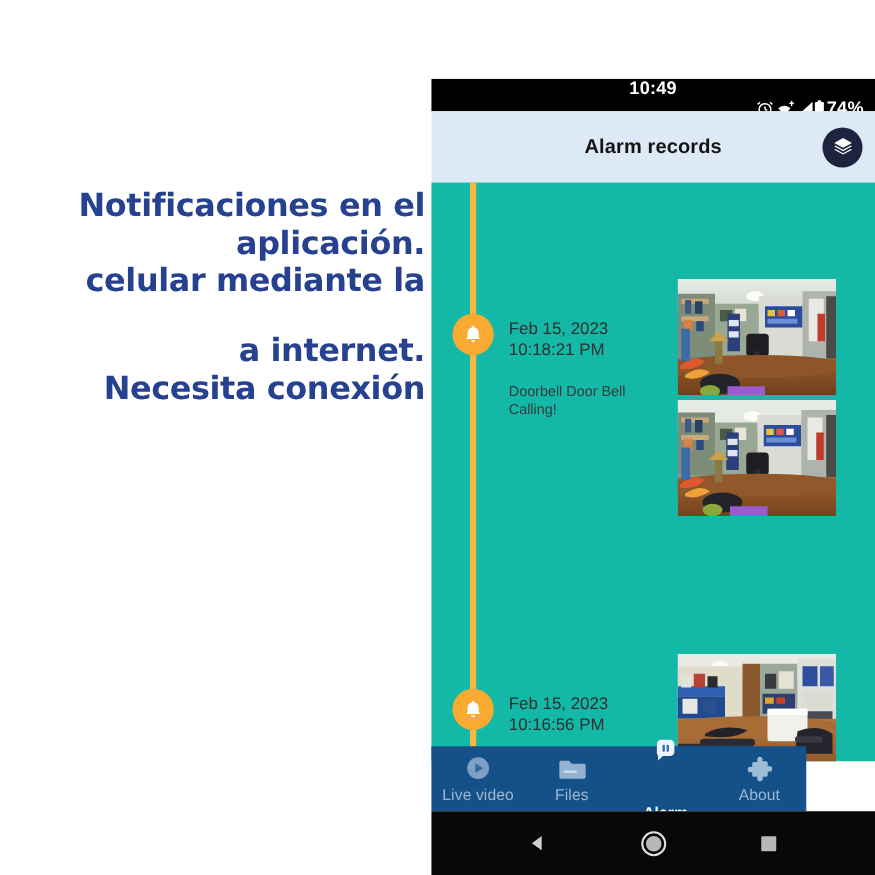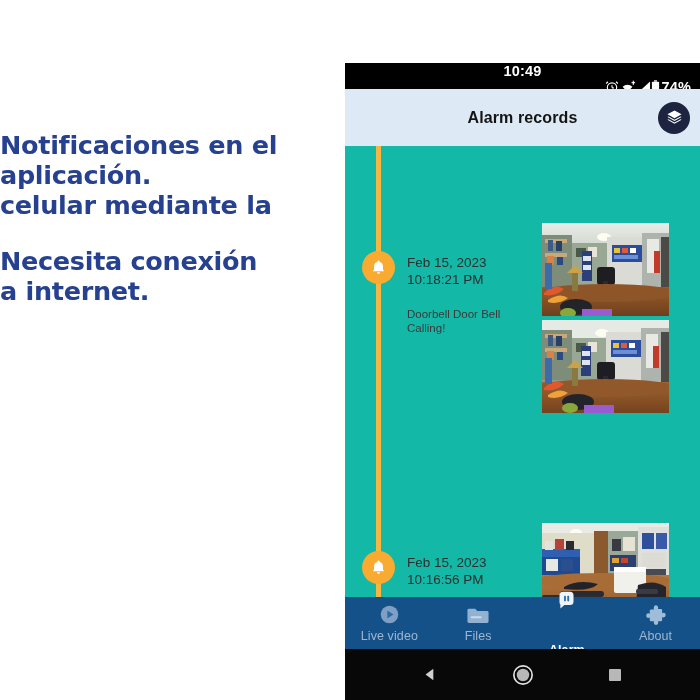--- a/index.html
+++ b/index.html
@@ -7,22 +7,23 @@
     width:700px;height:700px;
     background:#ffffff;
     font-family:"Liberation Sans",sans-serif;
     overflow:hidden;
     position:relative;
   }
 
   
   #annotation{
     position:absolute;
-    left:0px; top:130px;
+    left:0px; top:150px;
     width:340px;
+    text-align:right;
   }
   .anno-line{
     font-family:"DejaVu Sans",sans-serif;
     font-weight:bold;
     font-size:25.5px;
     line-height:30px;
     letter-spacing:-0.3px;
     color:#26418f;
     white-space:pre;
   }
@@ -152,21 +153,21 @@
     overflow:hidden;
     position:relative;
     cursor:pointer;
   }
   .thumb svg{display:block;width:127px;height:93px;}
 
   
   #tabbar{
     position:absolute;
     left:0; bottom:51px;
-    width:355px;
+    width:300px;
     height:52px;
     background:#155189;
     display:flex;
     align-items:center;
   }
   .tab{
     flex:1;
     display:flex;
     flex-direction:column;
     align-items:center;
@@ -198,22 +199,22 @@
   #sysnav .navbtn{cursor:pointer;display:flex;align-items:center;justify-content:center;}
 </style>
 </head>
 <body>
 
 <div id="annotation">
   <div class="anno-line">Notificaciones en el</div>
   <div class="anno-line">aplicación.</div>
   <div class="anno-line">celular mediante la</div>
   <div class="anno-gap"></div>
+  <div class="anno-line">a internet.</div>
   <div class="anno-line">Necesita conexión</div>
-  <div class="anno-line">a internet.</div>
 </div>
 
 <div id="phone">
 
   <div id="statusbar">
     <span id="status-time">10:49</span>
     <span id="status-dot"></span>
     <span id="status-right">
       <span>
         <svg width="14" height="14" viewBox="0 0 24 24" fill="none" stroke="#ffffff" stroke-width="2">

